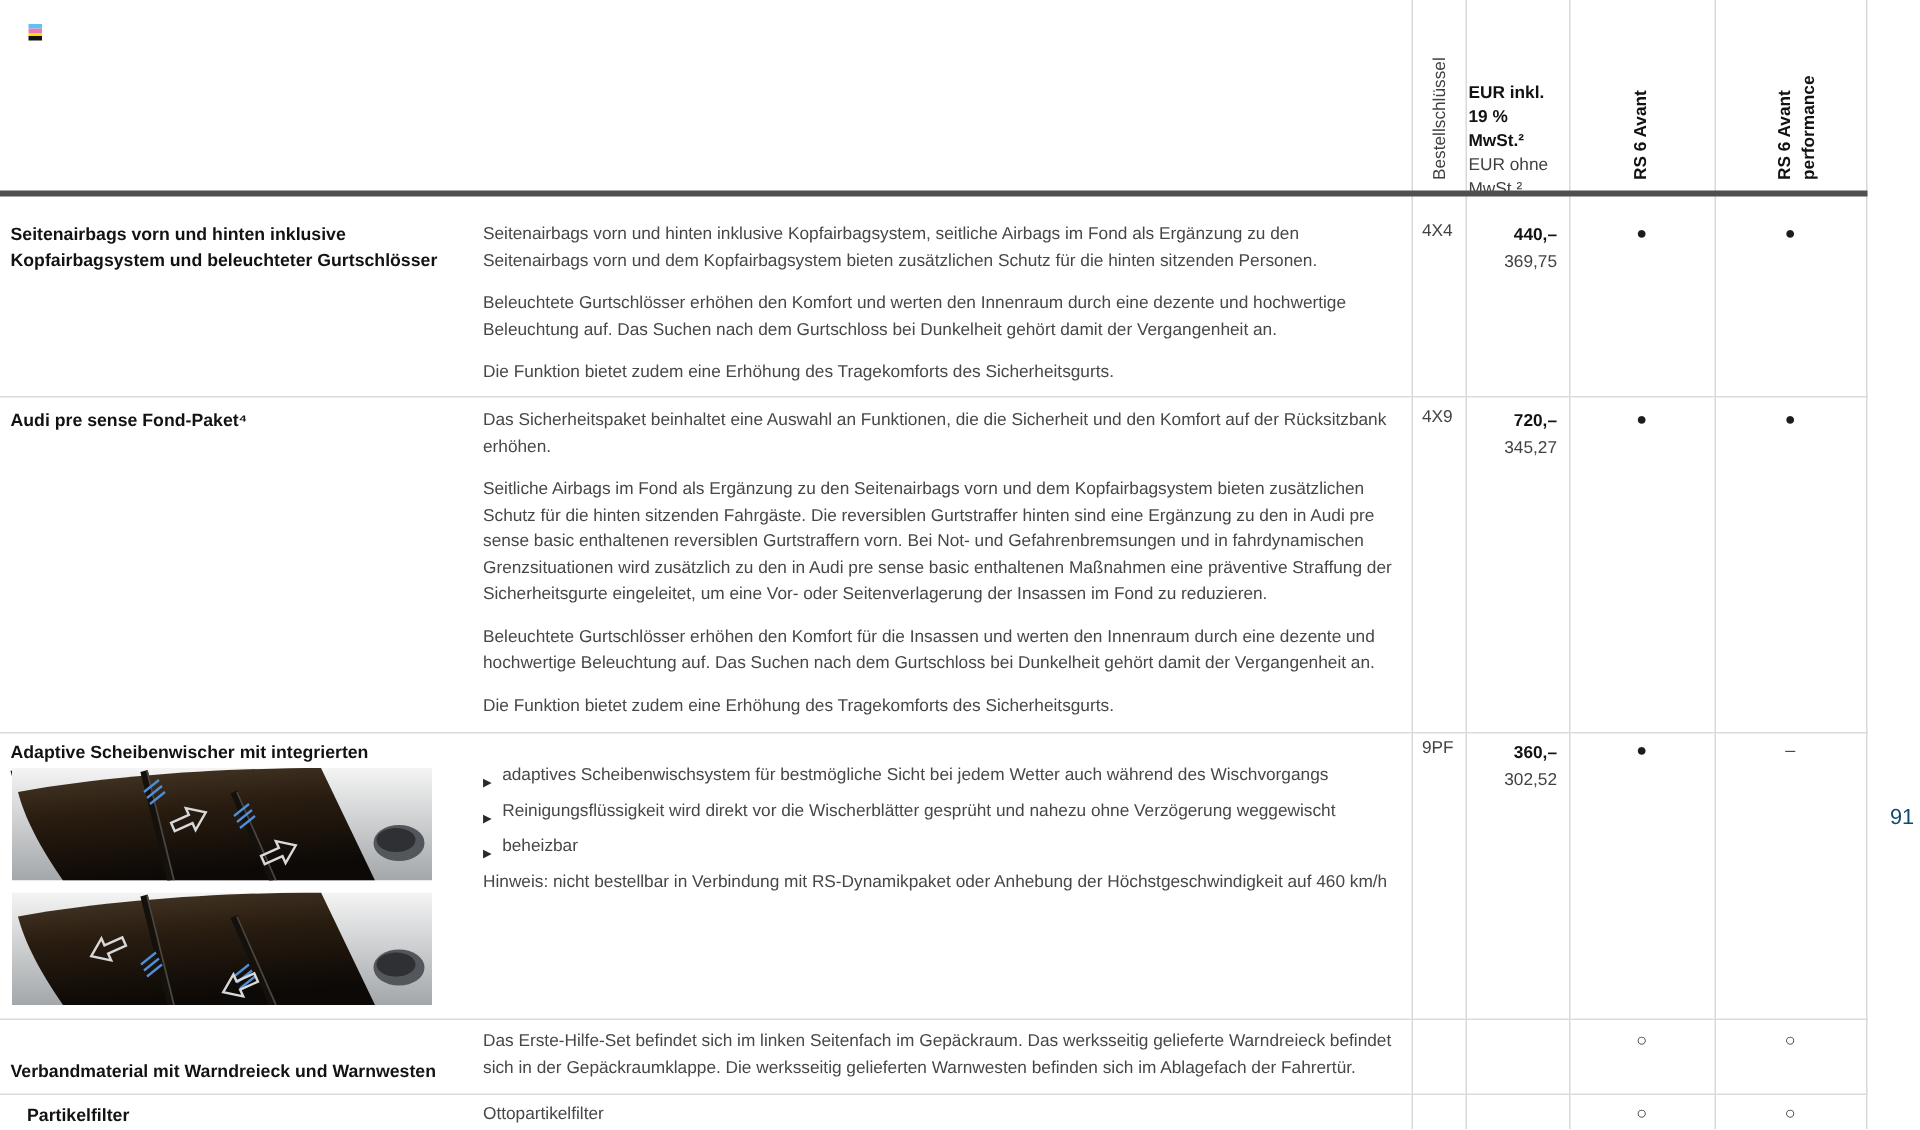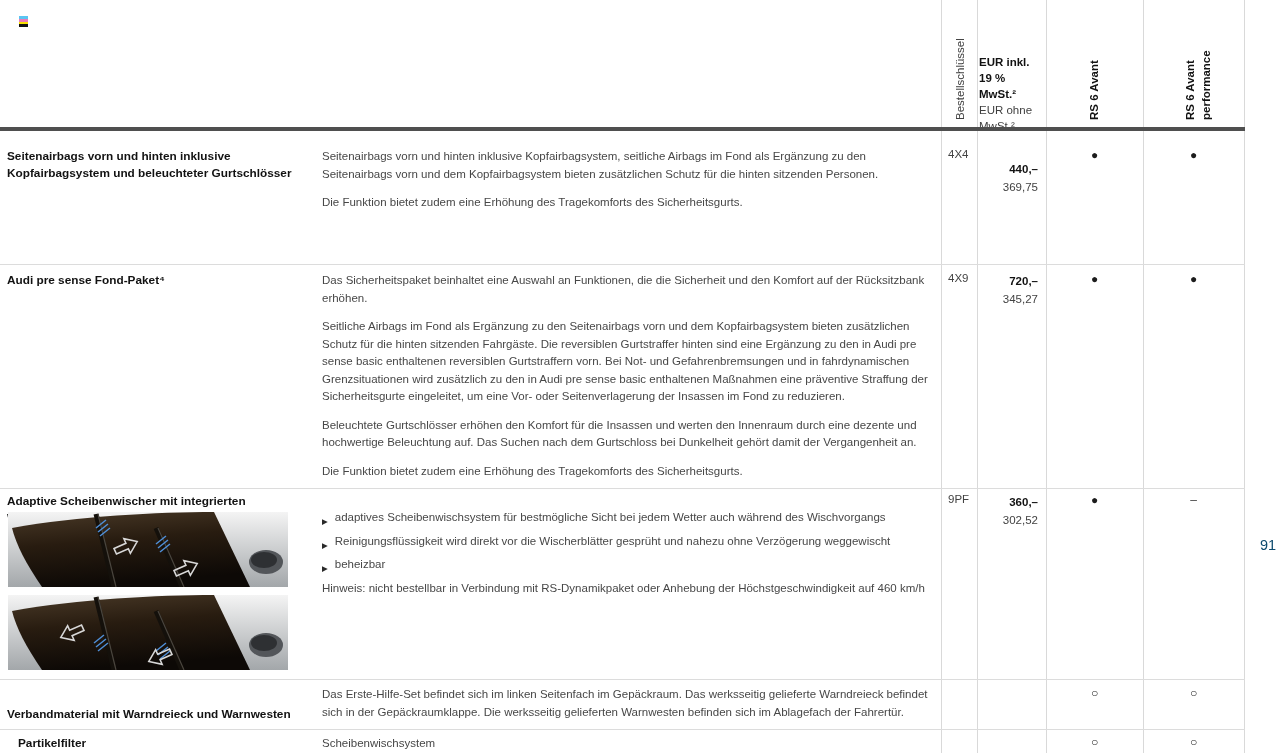--- a/index.html
+++ b/index.html
@@ -82,24 +82,25 @@
 
   <div class="hline" style="top:264px;"></div>
   <div class="hline" style="top:488px;"></div>
   <div class="hline" style="top:679px;"></div>
   <div class="hline" style="top:729px;"></div>
 
   <div>
     <div class="cell row-title" style="left:7px; top:148px;">Seitenairbags vorn und hinten inklusive Kopfairbagsystem und beleuchteter Gurtschlösser</div>
     <div class="cell desc" style="left:322px; top:148px;">
       <p>Seitenairbags vorn und hinten inklusive Kopfairbagsystem, seitliche Airbags im Fond als Ergänzung zu den Seitenairbags vorn und dem Kopfairbagsystem bieten zusätzlichen Schutz für die hinten sitzenden Personen.</p>
+      <p>Beleuchtete Gurtschlösser erhöhen den Komfort und werten den Innenraum durch eine dezente und hochwertige Beleuchtung auf. Das Suchen nach dem Gurtschloss bei Dunkelheit gehört damit der Vergangenheit an.</p>
       <p>Die Funktion bietet zudem eine Erhöhung des Tragekomforts des Sicherheitsgurts.</p>
     </div>
     <div class="cell code" style="left:948px; top:148px;text-align:right;">4X4</div>
-    <div class="cell price" style="left:978px; top:160px;">
+    <div class="cell price" style="left:978px; top:148px;">
       <div class="gross">440,–</div>
       <div class="net">369,75</div>
     </div>
     <div class="marker col-rs6" style="top:148px;">●</div>
     <div class="marker col-perf" style="top:148px;">●</div>
   </div>
 
   <div>
     <div class="cell row-title" style="left:7px; top:272px;">Audi pre sense Fond-Paket⁴</div>
     <div class="cell desc" style="left:322px; top:272px;">
@@ -199,21 +200,21 @@
     <div class="cell desc" style="left:322px; top:686px;">
       <p>Das Erste-Hilfe-Set befindet sich im linken Seitenfach im Gepäckraum. Das werksseitig gelieferte Warndreieck befindet sich in der Gepäckraumklappe. Die werksseitig gelieferten Warnwesten befinden sich im Ablagefach der Fahrertür.</p>
     </div>
     <div class="marker col-rs6" style="top:686px;">○</div>
     <div class="marker col-perf" style="top:686px;">○</div>
   </div>
 
   <div>
     <div class="cell row-title" style="left:7px; top:735px;padding-left:11px;">Partikelfilter</div>
     <div class="cell desc" style="left:322px; top:735px;">
-      <p>Scheibenwischsystem</p>
+      <p>Ottopartikelfilter</p>
     </div>
     <div class="marker col-rs6" style="top:735px;">○</div>
     <div class="marker col-perf" style="top:735px;">○</div>
   </div>
 
   <div class="page-number">91</div>
 
 </div>
 
 </body></html>

